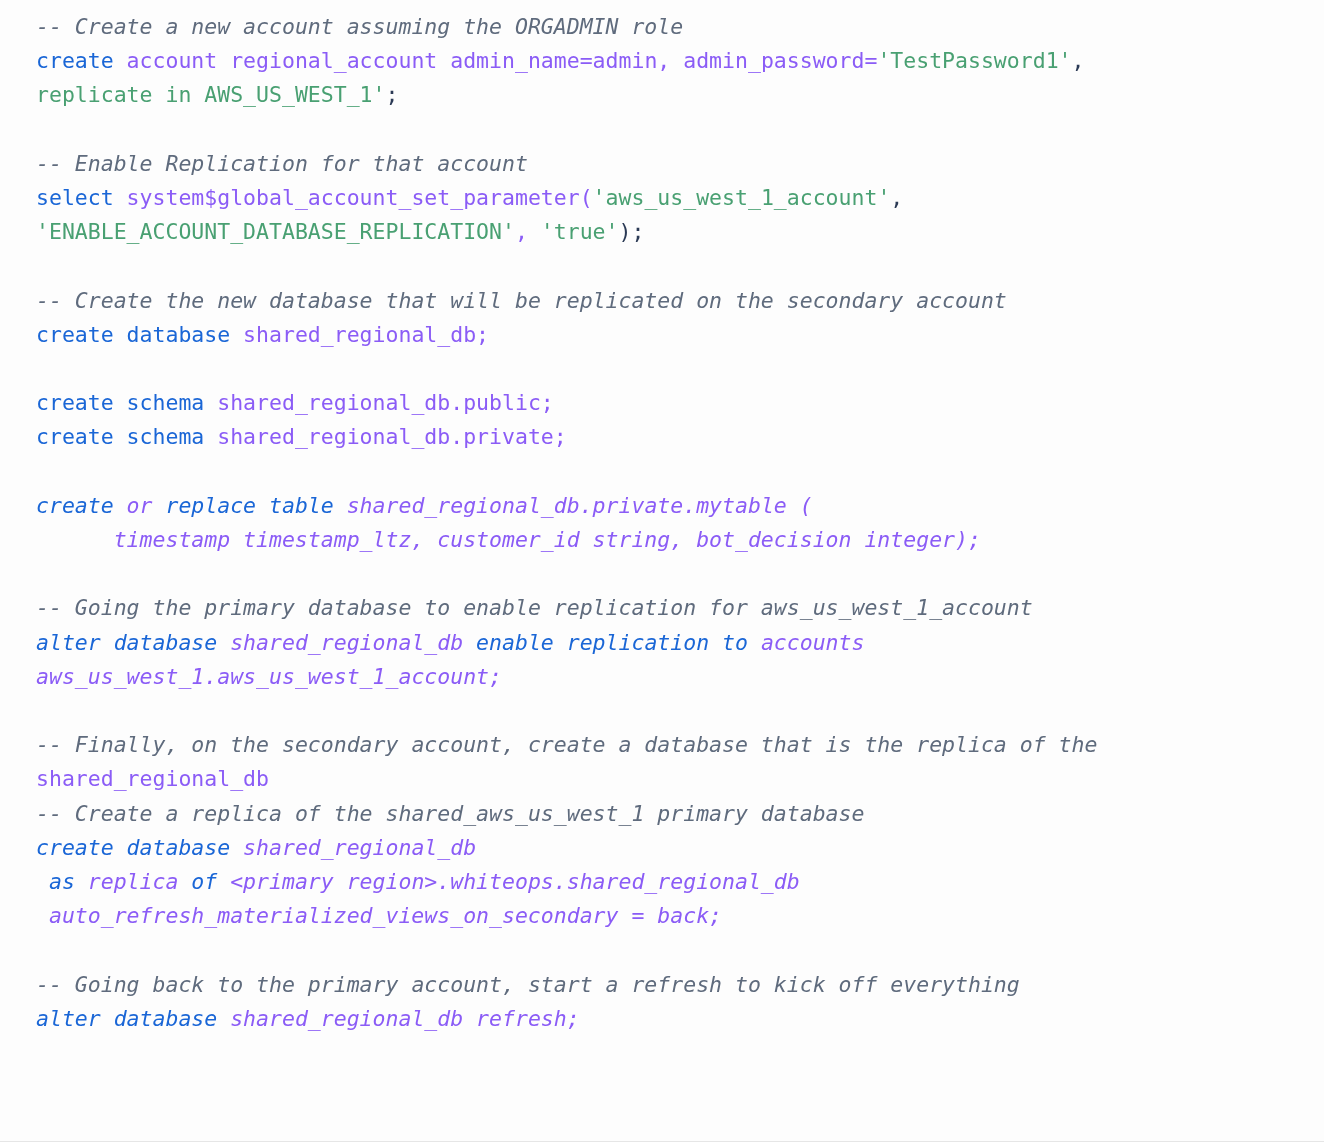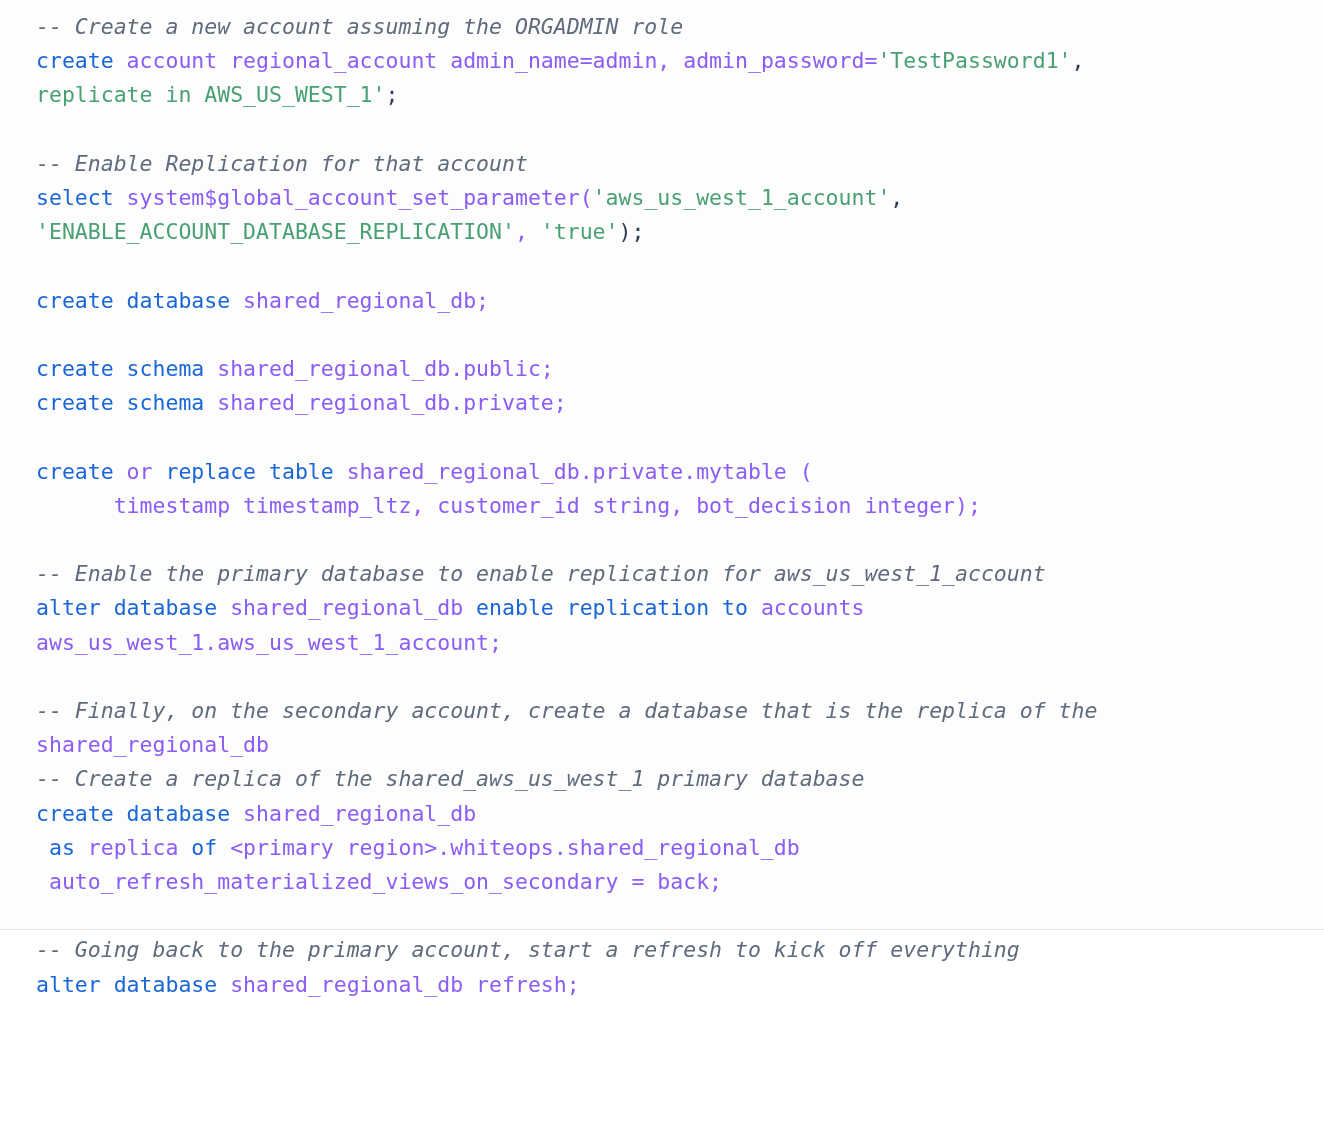--- a/index.html
+++ b/index.html
@@ -10,21 +10,21 @@
   body {
     width: 1324px;
     height: 1142px;
     overflow: hidden;
     font-family: "DejaVu Sans Mono", "Liberation Mono", monospace;
   }
 
   #code-block {
     box-sizing: border-box;
     width: 1324px;
-    height: 930px;
+    height: 1142px;
     background: #fdfdfd;
     padding: 10px 16px 0 36px;
     border-bottom: 1px solid #e6e6e6;
   }
 
   .code-line {
     font-size: 21.5px;
     line-height: 34.2px;
     white-space: pre;
     color: #2b3a55;
@@ -34,45 +34,46 @@
     height: 34.2px;
   }
 
   
   .tok-plain    { color: #8b5cf6; }
   .tok-keyword  { color: #1a66d6; }
   .tok-string   { color: #49a072; }
   .tok-comment  { color: #5f6b7d; font-style: italic; }
   .tok-punct    { color: #2b3a55; }
 
-  .ital  { }
+  .ital  { font-style: italic; }
   .indent-1 { padding-left: 1ch; }
   .indent-6 { padding-left: 6ch; }
 </style>
 </head>
 <body>
 
 <div id="code-block" style="background: rgb(253, 253, 253);">
     <div class="code-line"><span class="tok-comment">-- Create a new account assuming the ORGADMIN role</span></div>
     <div class="code-line"><span class="tok-keyword">create</span><span class="tok-plain"> account regional_account admin_name=admin, admin_password=</span><span class="tok-string">'TestPassword1'</span><span class="tok-punct">,</span></div>
     <div class="code-line"><span class="tok-string">replicate in AWS_US_WEST_1'</span><span class="tok-punct">;</span></div>
     <div class="code-line blank">&nbsp;</div>
     <div class="code-line"><span class="tok-comment">-- Enable Replication for that account</span></div>
     <div class="code-line"><span class="tok-keyword">select</span><span class="tok-plain"> system$global_account_set_parameter(</span><span class="tok-string">'aws_us_west_1_account'</span><span class="tok-punct">,</span></div>
     <div class="code-line"><span class="tok-string">'ENABLE_ACCOUNT_DATABASE_REPLICATION'</span><span class="tok-plain">, </span><span class="tok-string">'true'</span><span class="tok-punct">);</span></div>
     <div class="code-line blank">&nbsp;</div>
+    <div class="code-line"><span class="tok-comment">-- Create the new database that will be replicated on the secondary account</span></div>
     <div class="code-line"><span class="tok-keyword">create database</span><span class="tok-plain"> shared_regional_db;</span></div>
     <div class="code-line blank">&nbsp;</div>
     <div class="code-line"><span class="tok-keyword">create schema</span><span class="tok-plain"> shared_regional_db.public;</span></div>
     <div class="code-line"><span class="tok-keyword">create schema</span><span class="tok-plain"> shared_regional_db.private;</span></div>
     <div class="code-line blank">&nbsp;</div>
     <div class="code-line ital"><span class="tok-keyword">create</span><span class="tok-plain"> or </span><span class="tok-keyword">replace table</span><span class="tok-plain"> shared_regional_db.private.mytable (</span></div>
     <div class="code-line indent-6 ital"><span class="tok-plain">timestamp timestamp_ltz, customer_id string, bot_decision integer);</span></div>
     <div class="code-line blank">&nbsp;</div>
-    <div class="code-line"><span class="tok-comment">-- Enable the primary database to enable replication for aws_us_west_1_account</span></div>
+    <div class="code-line"><span class="tok-comment">-- Going the primary database to enable replication for aws_us_west_1_account</span></div>
     <div class="code-line ital"><span class="tok-keyword">alter database</span><span class="tok-plain"> shared_regional_db </span><span class="tok-keyword">enable replication to</span><span class="tok-plain"> accounts</span></div>
     <div class="code-line ital"><span class="tok-plain">aws_us_west_1.aws_us_west_1_account;</span></div>
     <div class="code-line blank">&nbsp;</div>
     <div class="code-line"><span class="tok-comment">-- Finally, on the secondary account, create a database that is the replica of the</span></div>
     <div class="code-line"><span class="tok-plain">shared_regional_db</span></div>
     <div class="code-line"><span class="tok-comment">-- Create a replica of the shared_aws_us_west_1 primary database</span></div>
     <div class="code-line ital"><span class="tok-keyword">create database</span><span class="tok-plain"> shared_regional_db</span></div>
     <div class="code-line indent-1 ital"><span class="tok-keyword">as</span><span class="tok-plain"> replica </span><span class="tok-keyword">of</span><span class="tok-plain"> &lt;primary region&gt;.whiteops.shared_regional_db</span></div>
     <div class="code-line indent-1 ital"><span class="tok-plain">auto_refresh_materialized_views_on_secondary = back;</span></div>
     <div class="code-line blank">&nbsp;</div>

